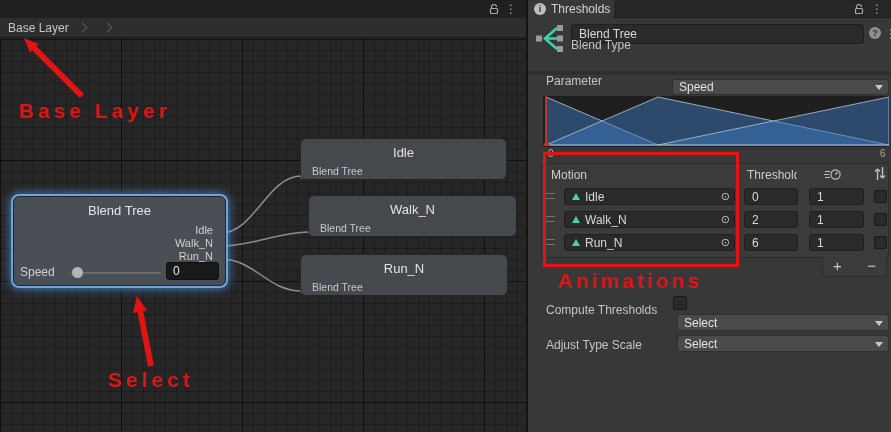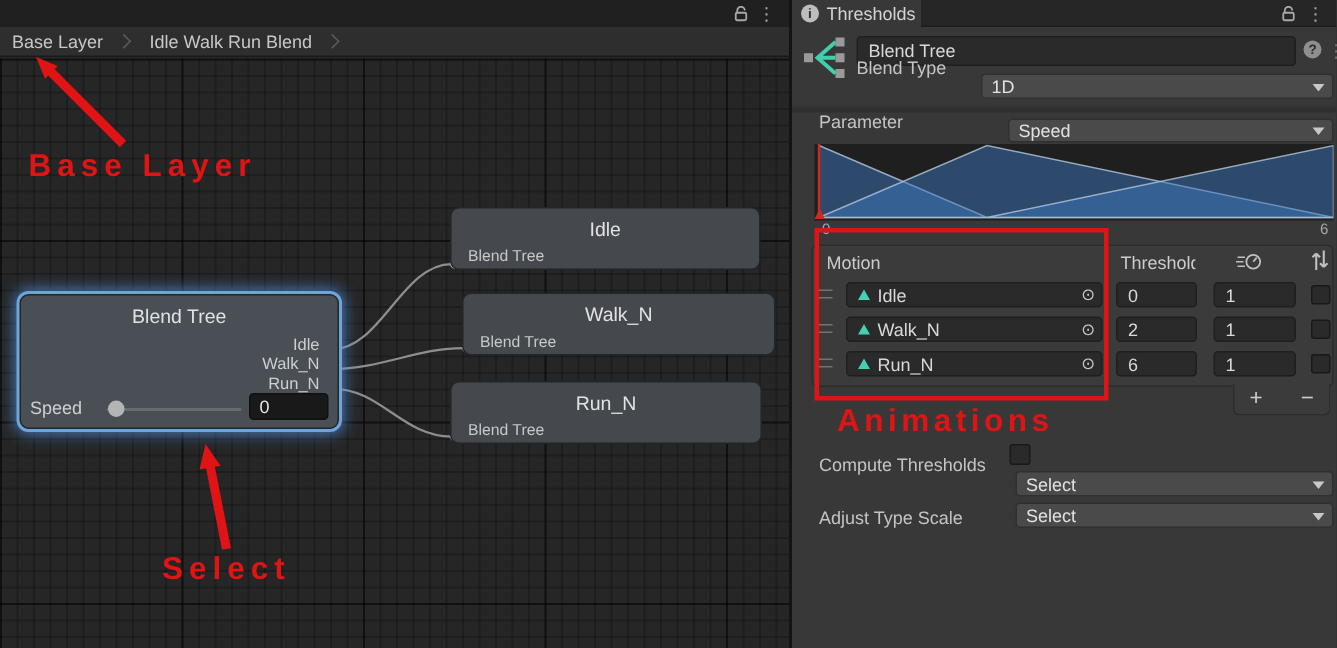--- a/index.html
+++ b/index.html
@@ -99,21 +99,20 @@
       <svg class="svg-icon" style="position:absolute;right:26px;top:4px" width="11" height="11" viewBox="0 0 11 11">
         <path d="M2.5 4.5 V3 a2.5 2.5 0 0 1 5 0" fill="none" stroke="#a8a8a8" stroke-width="1.2"></path>
         <rect x="1.5" y="4.5" width="7" height="5" rx="1" fill="none" stroke="#a8a8a8" stroke-width="1.2"></rect>
       </svg>
       <span class="kebab" style="position:absolute;right:9px;top:3px">⋮</span>
     </div>
 
     <div class="lp-breadcrumb">
       <span class="crumb">Base Layer</span>
       <span class="chev"></span>
-      <span class="crumb" style="padding-left:0">Idle Walk Run Blend</span>
       <span class="chev"></span>
     </div>
 
     <div class="lp-grid"></div>
 
     <svg class="wires">
       <path d="M221,233 C254,233 268,176 301,176" fill="none" stroke="#8e8e8e" stroke-width="1.5"></path>
       <path d="M221,246 C254,246 278,232 309,232" fill="none" stroke="#8e8e8e" stroke-width="1.5"></path>
       <path d="M221,259 C254,259 268,291 301,291" fill="none" stroke="#8e8e8e" stroke-width="1.5"></path>
       <circle cx="219" cy="233" r="2.6" fill="#1c1d20" stroke="#9aa0a8"></circle>
@@ -180,24 +179,20 @@
       <path d="M22 5 L10 15.5 L22 26 M10 15.5 H22" fill="none" stroke="#3ecfad" stroke-width="2.6"></path>
       <rect x="22" y="2" width="6" height="6" fill="#9a9a9a"></rect>
       <rect x="22" y="12.5" width="6" height="6" fill="#9a9a9a"></rect>
       <rect x="22" y="23" width="6" height="6" fill="#9a9a9a"></rect>
     </svg>
     <div class="field" style="left:43px;top:24px;width:293px;height:20px">Blend Tree</div>
     <span class="circle-icon" style="position:absolute;left:341px;top:27px;background:#8f8f8f">?</span>
     <span class="kebab" style="position:absolute;left:357px;top:28px">⋮</span>
 
     <span class="label" style="left:43px;top:38px">Blend Type</span>
-    <div class="dropdown" style="left:126px;top:49px;width:235px;height:17px">
-      <span>1D</span>
-      <span class="caret"></span>
-    </div>
 
     <div class="sep"></div>
 
     <span class="label" style="left:18px;top:74px">Parameter</span>
     <div class="dropdown" style="left:144px;top:79px;width:217px;height:16px">
       <span>Speed</span>
       <span class="caret"></span>
     </div>
 
     <div class="graph-box">

